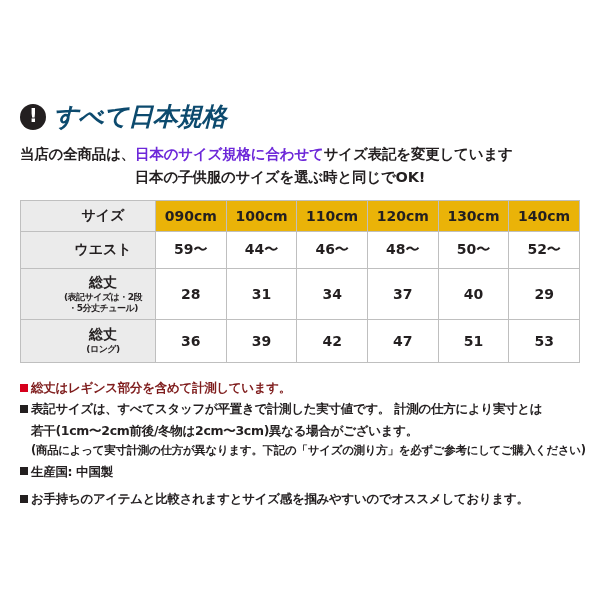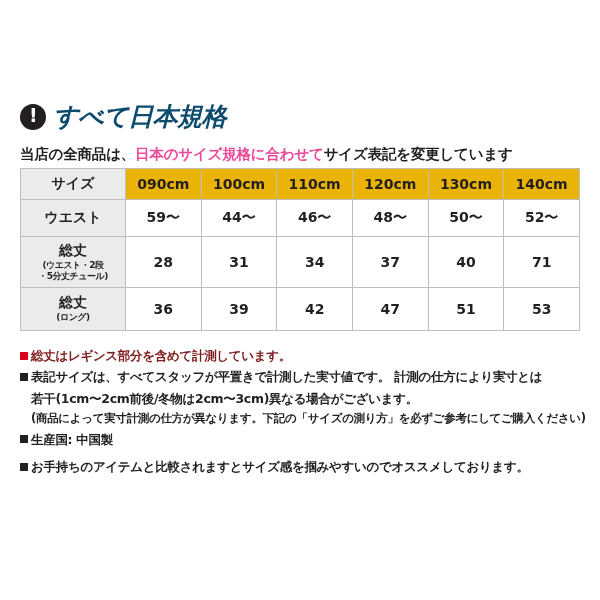--- a/index.html
+++ b/index.html
@@ -70,21 +70,21 @@
   .sub2 {
     font-size: 14.5px;
     font-weight: bold;
     letter-spacing: -0.2px;
     white-space: nowrap;
     text-align: center;
     padding-right: 40px;
     margin-bottom: 13px;
   }
   .red {
-    color: #ec4899;
+    color: #6d28d9;
   }
 
   
   table.size-table {
     border-collapse: collapse;
     width: 560px;
     table-layout: fixed;
   }
   table.size-table td, table.size-table th {
     border: 1px solid #bfbfbf;
@@ -92,20 +92,21 @@
     vertical-align: middle;
     font-size: 14px;
     font-weight: bold;
     color: #231f20;
     padding: 0;
   }
   table.size-table .rowlabel {
     background: #ebebeb;
     width: 104px;
     font-size: 14px;
+    padding-left: 30px;
   }
   table.size-table .rowlabel .sml {
     display: block;
     font-size: 9px;
     font-weight: bold;
     line-height: 1.25;
     letter-spacing: -0.5px;
   }
   .r-head td { height: 30px; background: #eab308; }
   .r-waist td { height: 36px; }
@@ -152,20 +153,21 @@
   <div class="content">
 
     <div class="headline">
       <span class="excl-badge">!</span>
       <span class="hl-red">すべて日本規格</span>
     </div>
 
     <div class="sub1">
       <span>当店の全商品は、</span><span class="red">日本のサイズ規格に合わせて</span><span>サイズ表記を変更しています</span>
     </div>
+    <div class="sub2">日本の子供服のサイズを選ぶ時と同じでOK!</div>
 
     <table class="size-table">
       <tbody>
           <tr class="r-head">
         <td class="rowlabel">サイズ</td>
         <td>090cm</td>
         <td>100cm</td>
         <td>110cm</td>
         <td>120cm</td>
         <td>130cm</td>
@@ -176,29 +178,29 @@
         <td>59〜</td>
         <td>44〜</td>
         <td>46〜</td>
         <td>48〜</td>
         <td>50〜</td>
         <td>52〜</td>
       </tr>
       <tr class="r-len1">
         <td class="rowlabel">
           <span>総丈</span>
-          <span class="sml">(ウエスト・2段</span>
+          <span class="sml">(表記サイズは・2段</span>
           <span class="sml">・5分丈チュール)</span>
         </td>
         <td>28</td>
         <td>31</td>
         <td>34</td>
         <td>37</td>
         <td>40</td>
-        <td>71</td>
+        <td>29</td>
       </tr>
       <tr class="r-len2">
         <td class="rowlabel">
           <span>総丈</span>
           <span class="sml">(ロング)</span>
         </td>
         <td>36</td>
         <td>39</td>
         <td>42</td>
         <td>47</td>

